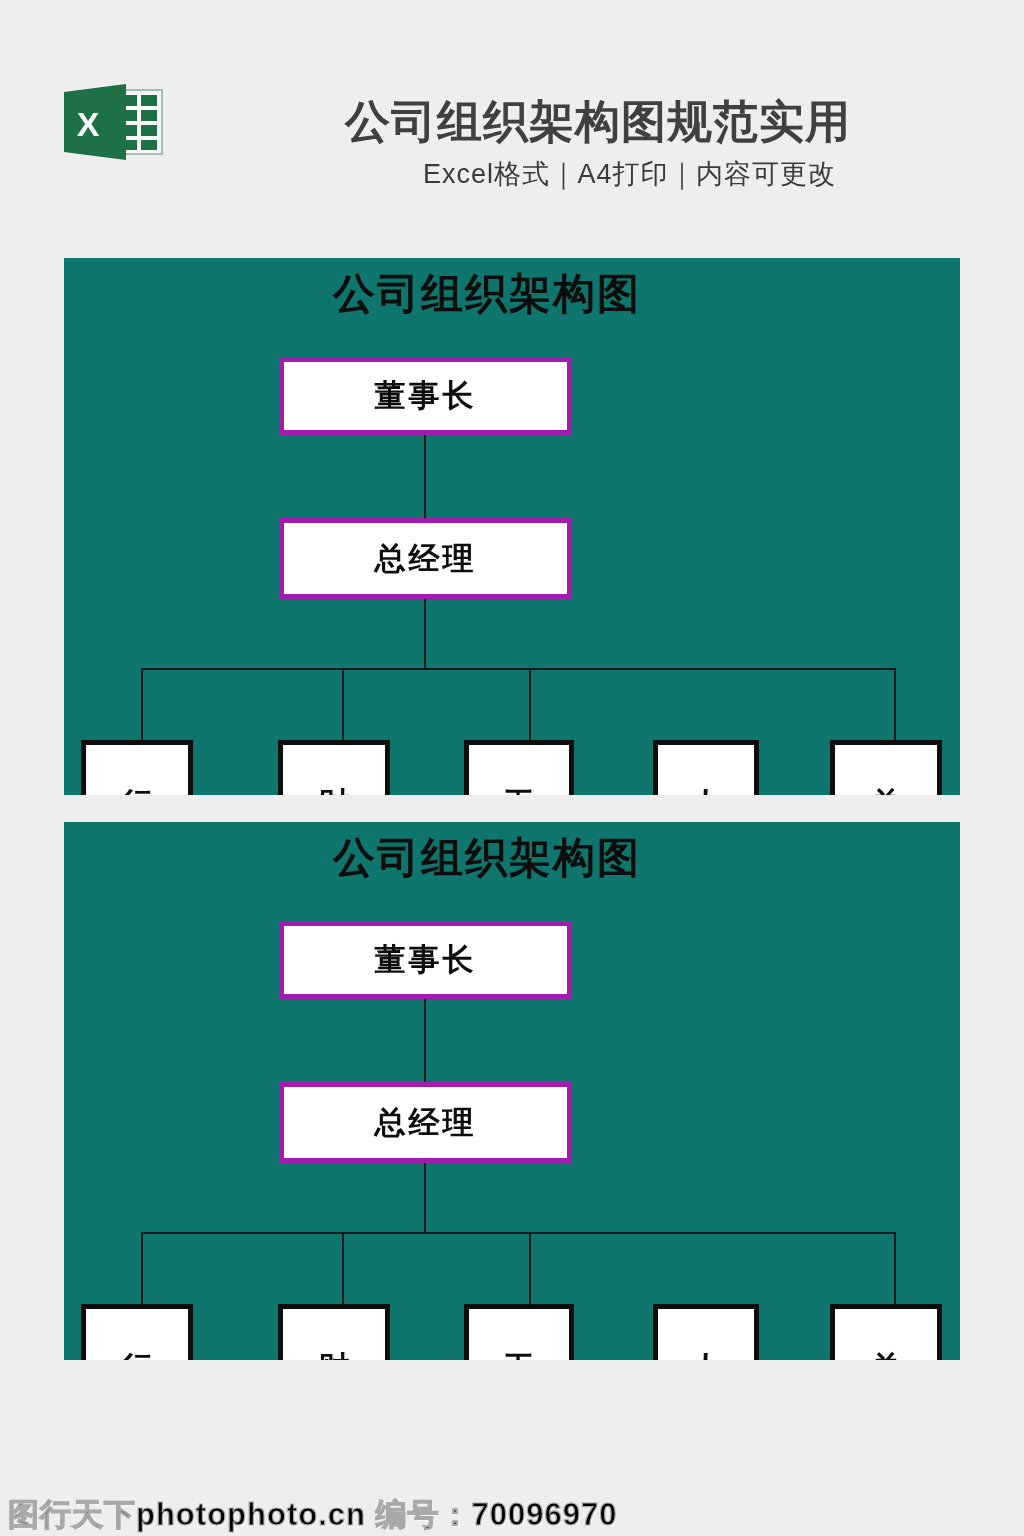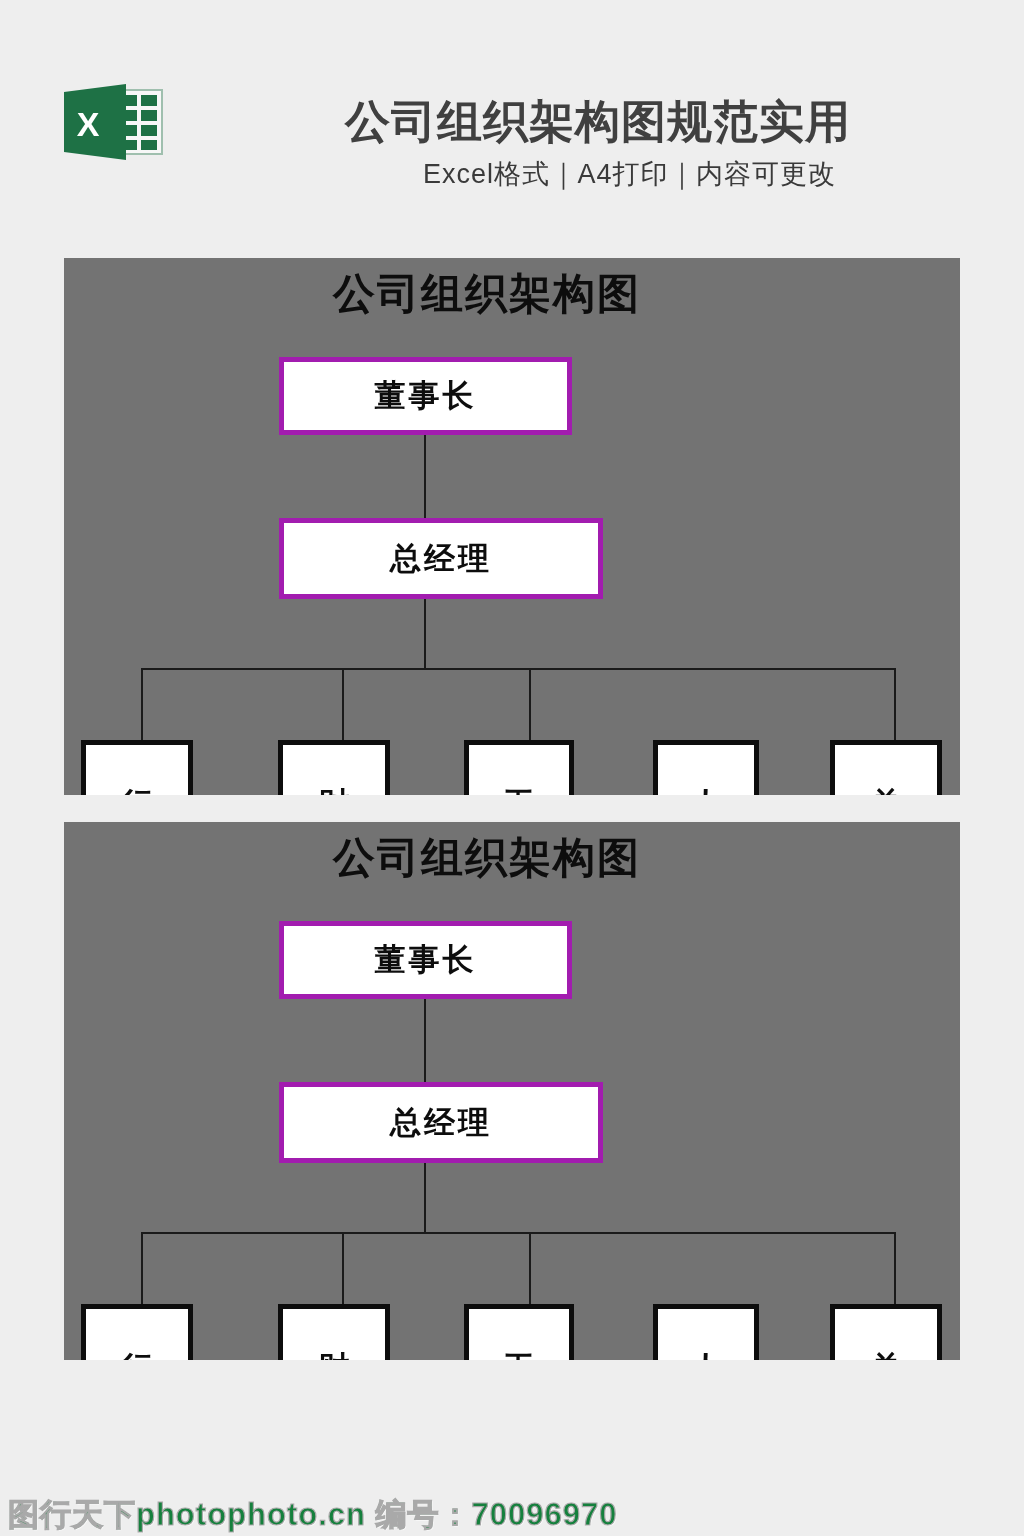--- a/index.html
+++ b/index.html
@@ -21,21 +21,21 @@
   .page-subtitle {
     position:absolute; left:383px; top:156px;
     font-size:27px; font-weight:500; letter-spacing:1px;
     color:#3a3a3a;
     margin-left:40px;
   }
 
   
   .panel {
     position:absolute; left:64px; width:896px;
-    background:#737373; overflow:hidden;padding-left:36px;
+    background:#0f766e; overflow:hidden;padding-left:36px;
   }
   .panel-1 { top:258px; height:537px; }
   .panel-2 { top:822px; height:538px; }
 
   .chart-title {
     position:absolute; left:-25px; top:8px; width:896px;
     text-align:center;
     font-family:"DejaVu Serif", "Liberation Serif", serif;
     font-weight:700; font-size:42px; color:#0d0d0d;
     letter-spacing:2px;
@@ -43,21 +43,21 @@
 
   .node {
     position:absolute;
     border:5px solid #a21caf; background:#ffffff;
     display:flex; align-items:center; justify-content:center;
     font-family:"DejaVu Serif", "Liberation Serif", serif;
     font-weight:700; font-size:31px; color:#0d0d0d;
     letter-spacing:3px;
   }
   .node-chairman { left:215px; top:99px;  width:293px; height:78px; }
-  .node-gm       { left:215px; top:260px; width:324px; height:81px; }
+  .node-gm       { left:215px; top:260px; width:293px; height:81px; }
 
   .dept {
     position:absolute; top:482px; height:88px;
     border:5px solid #0d0d0d; background:#ffffff;
   }
   .dept span {
     position:absolute; left:0; top:38px; width:100%;
     text-align:center;
     font-family:"DejaVu Serif", "Liberation Serif", serif;
     font-weight:700; font-size:31px; color:#0d0d0d;
@@ -76,21 +76,21 @@
   .h-bus      { left:77px;  top:410px; width:755px; }
   .drop-1 { left:77px;  top:410px; height:73px; }
   .drop-2 { left:278px; top:410px; height:73px; }
   .drop-3 { left:465px; top:410px; height:73px; }
   .drop-5 { left:830px; top:410px; height:73px; }
 
   
   .watermark {
     position:absolute; left:8px; top:1494px;
     font-size:31px; font-weight:bold; letter-spacing:1px;
-    color:#15803d;
+    color:#000000;
     -webkit-text-stroke:1.2px #a9a9a9;
     text-shadow:1px 1px 1px #ffffff;
     white-space:nowrap;
   }
 </style>
 </head>
 <body>
 
 <div class="logo">
   <svg width="102" height="76" viewBox="0 0 102 76">

